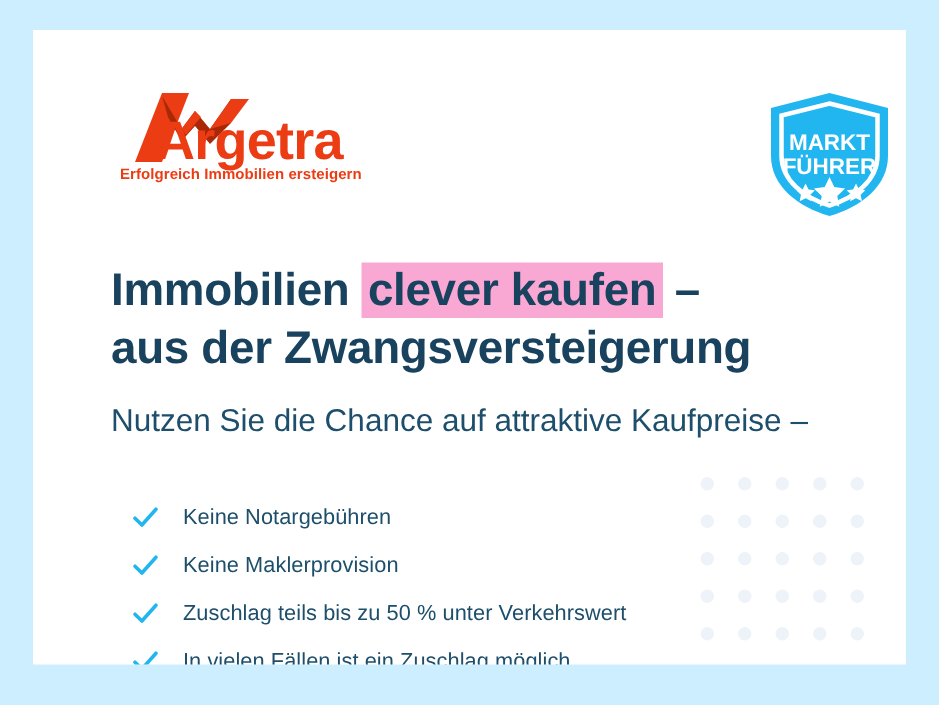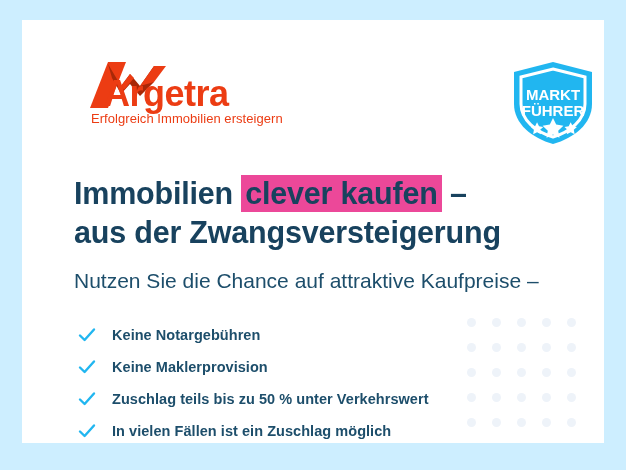--- a/index.html
+++ b/index.html
@@ -73,24 +73,24 @@
     left: 30px;
     top: 16px;
     font-size: 36px;
     font-weight: bold;
     color: #ec3c13;
     letter-spacing: -0.5px;
     line-height: 1;
   }
   #logo-tagline {
     position: absolute;
-    left: 17px;
+    left: 6px;
     top: 51px;
-    font-size: 13px;
-    font-weight: normal;
+    font-size: 10px;
+    font-weight: bold;
     color: #ec3c13;
     letter-spacing: 0.05px;
     white-space: nowrap;
   }
 
   
   #badge {
     position: absolute;
     left: 488px;
     top: 40px;
@@ -111,21 +111,21 @@
     top: 134px;
     width: 490px;
     font-size: 30.5px;
     font-weight: bold;
     color: #18425e;
     line-height: 1.26;
     letter-spacing: -0.2px;
   }
   .hl-line { display: block; white-space: nowrap; }
   .hl-mark {
-    background: #ec4899;
+    background: #f9a8d4;
     padding: 1px 4px 2px 4px;
     box-decoration-break: clone;
     -webkit-box-decoration-break: clone;
   }
 
   
   #subtitle {
     position: absolute;
     left: 52px;
     top: 224px;
@@ -234,21 +234,21 @@
 
     <h1 id="headline">
       <span class="hl-line"><span>Immobilien </span><span class="hl-mark">clever kaufen</span><span> –</span></span>
       <span class="hl-line">aus der Zwangsversteigerung</span>
     </h1>
 
     <p id="subtitle">
       <span class="sub-line">Nutzen Sie die Chance auf attraktive Kaufpreise –</span>
     </p>
 
-    <ul id="checklist" style="list-style:none;margin:2px;padding:0;font-weight:bold;">
+    <ul id="checklist" style="list-style:none;margin:12px;padding:0;">
       <li class="check-item">
         <span class="check-icon">
           <svg width="20" height="20" viewBox="0 0 20 20">
               <path d="M3 10.5 L7.6 15 L17 4.5" fill="none" stroke="#21b6f0" stroke-width="2.4" stroke-linecap="round" stroke-linejoin="round"></path>
             </svg>
         </span>
         <span class="check-label">Keine Notargebühren</span>
       </li>
       <li class="check-item">
         <span class="check-icon">

